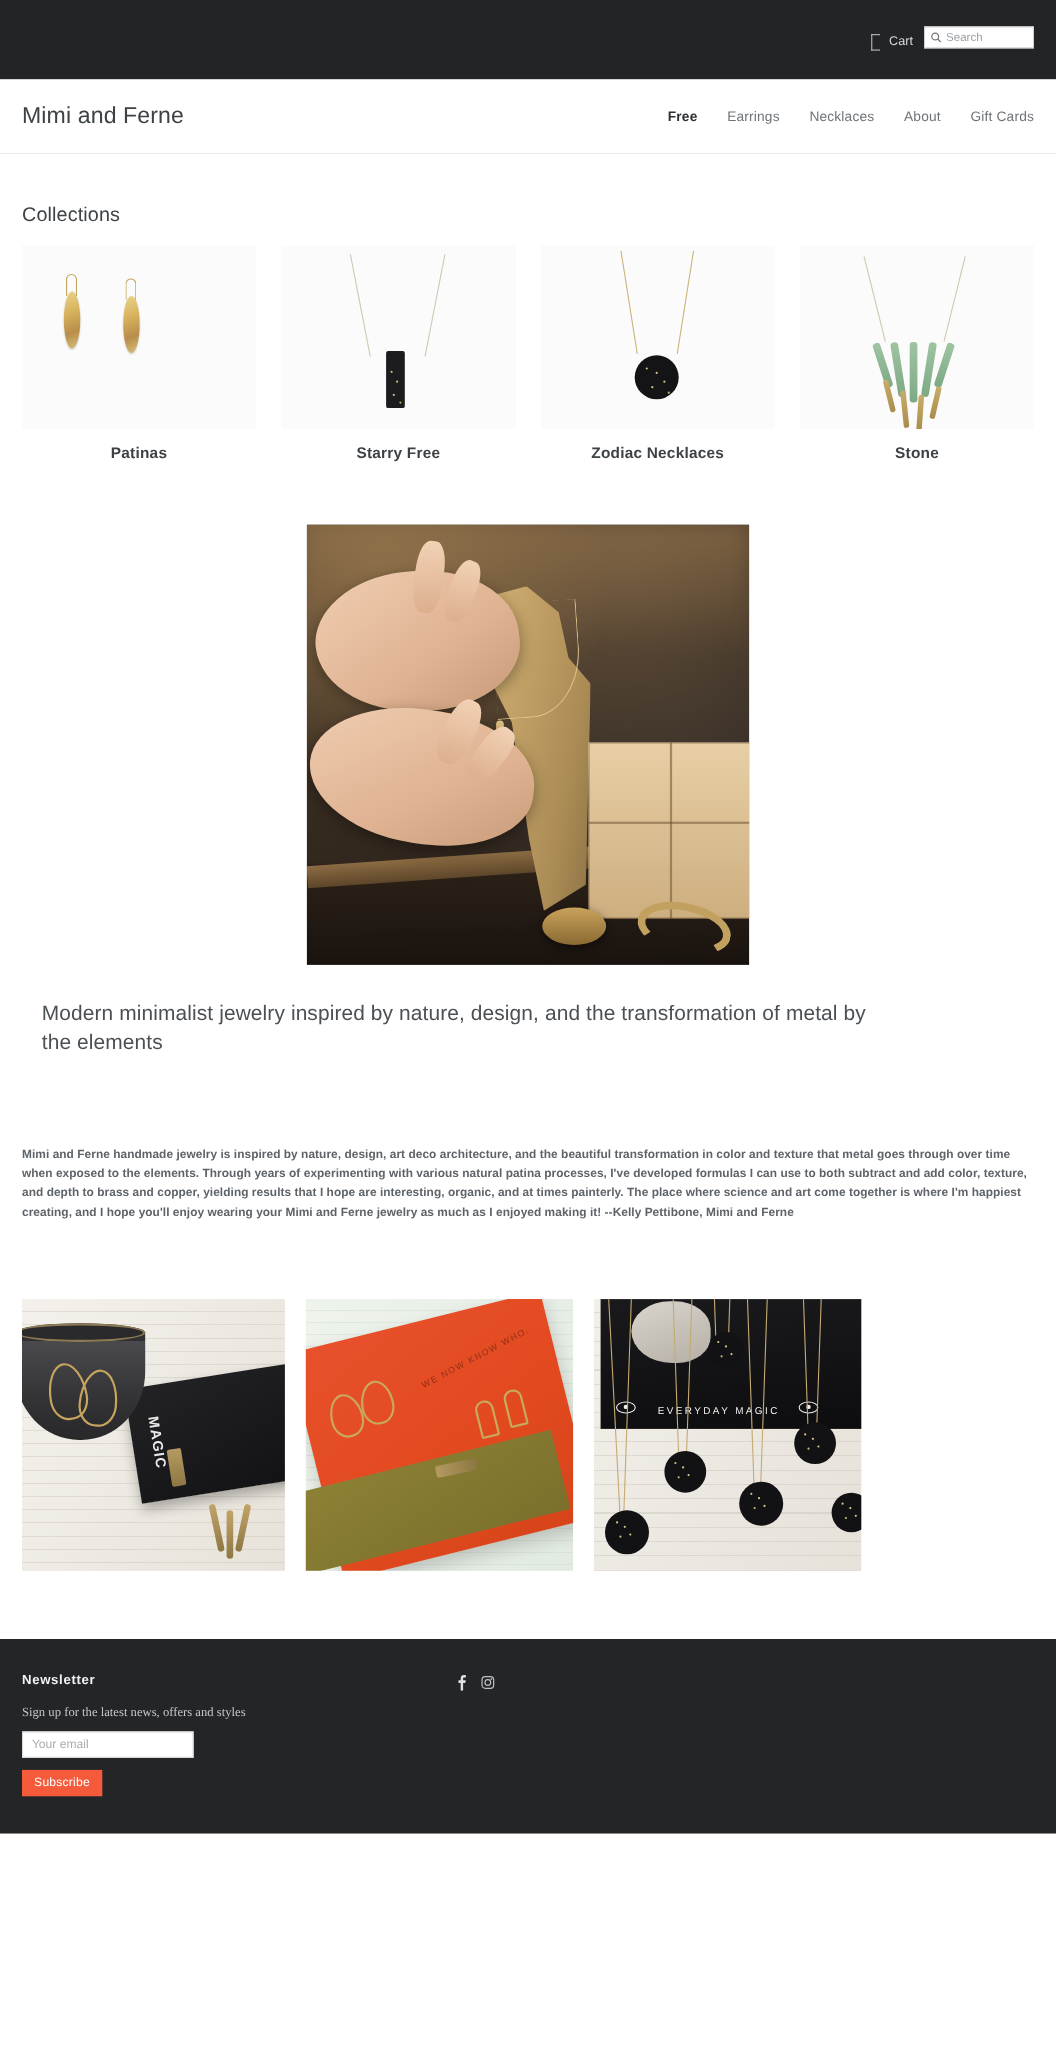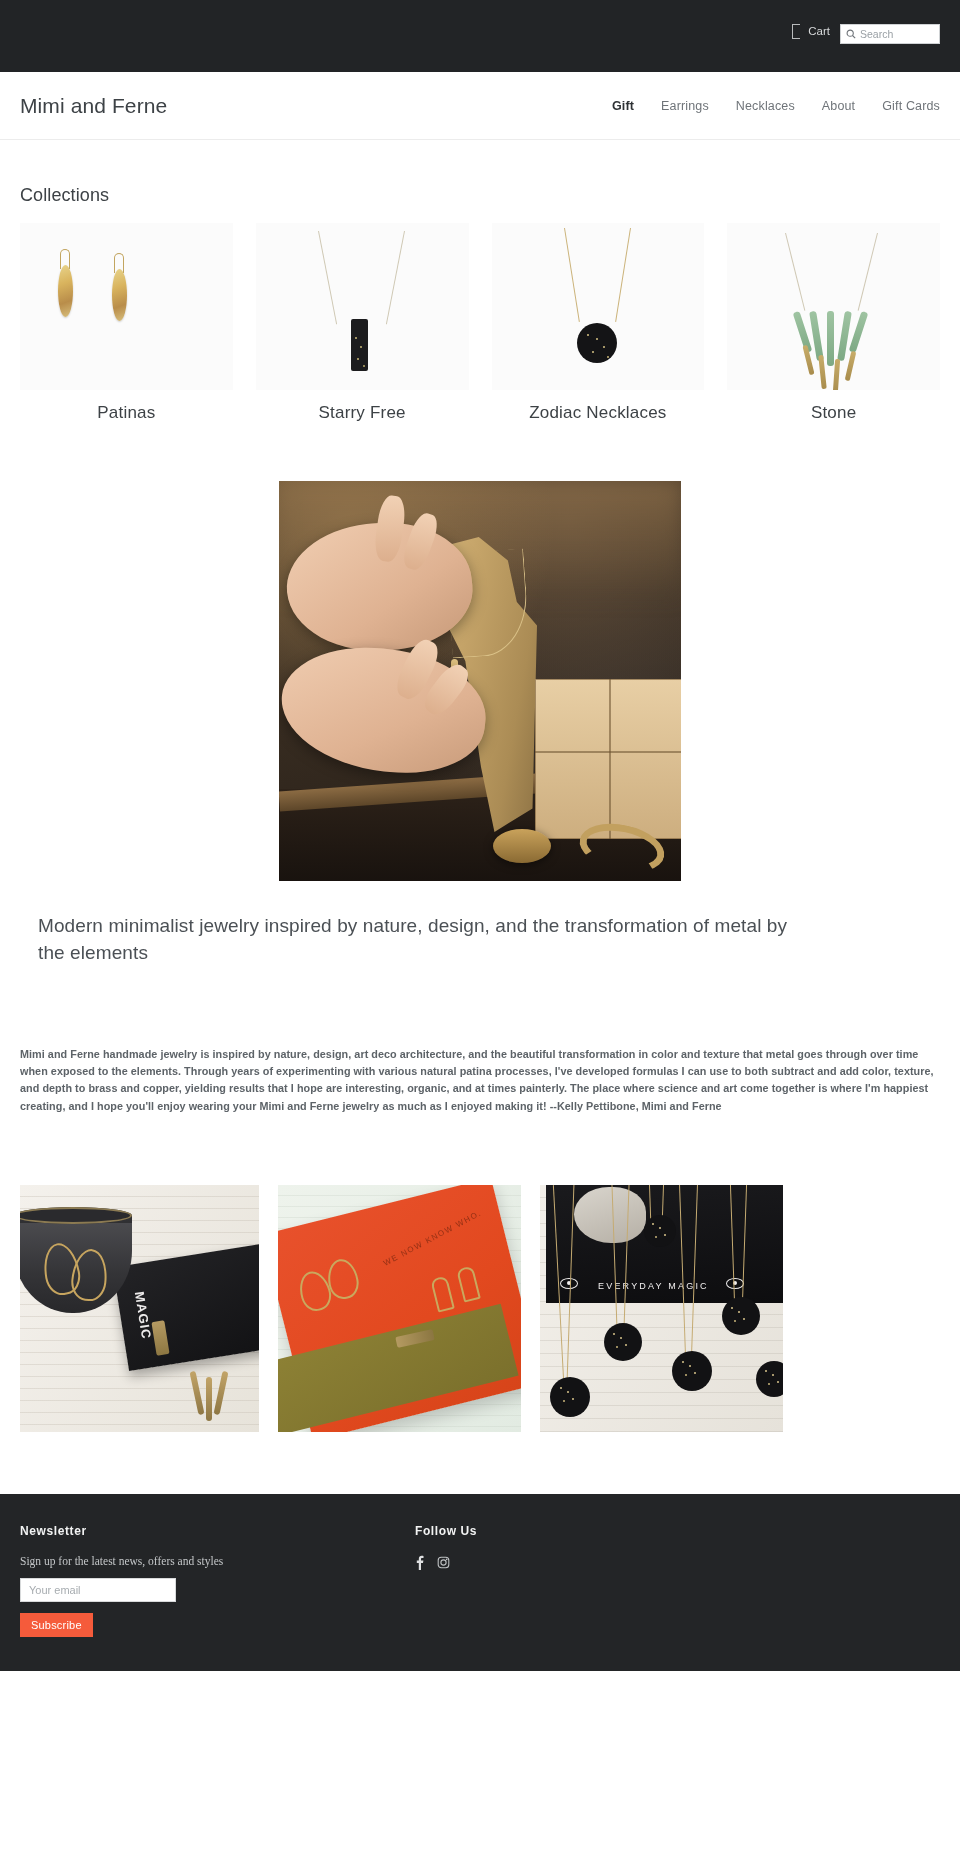--- a/index.html
+++ b/index.html
@@ -24,21 +24,21 @@
     font-size: 11.5px;
     line-height: 14.5px;
     width: 265px;
     letter-spacing: .1px;
   }
   .announce-right {
     position: absolute;
     right: 20px;
     top: 24px;
     display: flex;
-    align-items: flex-start;
+    align-items: flex-end;
     gap: 10px;
   }
   .cart-link {
     display: flex;
     align-items: center;
     gap: 7px;
     color: #d7d9da;
     font-size: 11.5px;
     text-decoration: none;
   }
@@ -133,22 +133,22 @@
   .collection-thumb {
     width: 100%;
     height: 167px;
     background: #fbfbfb;
     position: relative;
     overflow: hidden;
   }
   .collection-label {
     display: block;
     text-align: center;
-    font-size: 17px;
-    font-weight: normal;
+    font-size: 14px;
+    font-weight: bold;
     color: #3d4246;
     margin-top: 13px;
     letter-spacing: .2px;
   }
 
   
   .art-earrings { position: absolute; inset: 0; }
   .ear {
     position: absolute;
     top: 42px;
@@ -645,21 +645,21 @@
         </svg>
       </span>
       <input class="search-input" type="text" placeholder="Search" style="">
     </div>
   </div>
 </div>
 
 <header class="site-header">
   <a class="brand" href="#">Mimi and Ferne</a>
   <nav class="main-nav">
-    <a class="nav-link active" href="#">Gift</a>
+    <a class="nav-link active" href="#">Free</a>
     <a class="nav-link" href="#">Earrings</a>
     <a class="nav-link" href="#">Necklaces</a>
     <a class="nav-link" href="#">About</a>
     <a class="nav-link" href="#">Gift Cards</a>
   </nav>
 </header>
 
 <div class="page">
 
   <h2 class="section-title">Collections</h2>
@@ -809,21 +809,20 @@
 </div>
 
 <footer class="site-footer">
   <div>
     <div class="footer-heading">Newsletter</div>
     <div class="footer-text">Sign up for the latest news, offers and styles</div>
     <input class="email-input" type="email" placeholder="Your email" style="">
     <button class="subscribe-btn">Subscribe</button>
   </div>
   <div>
-    <div class="footer-heading">Follow Us</div>
     <div class="social-row">
       <a class="social-icon" href="#">
         <svg width="9" height="15" viewBox="0 0 9 15">
           <path d="M6 15V8h2l.4-2.4H6V4.2c0-.7.2-1.2 1.2-1.2H8.5V.9C8.2.85 7.5.8 6.7.8 5 .8 3.8 1.85 3.8 3.9v1.7H1.8V8h2v7z" fill="#dfe1e2"></path>
         </svg>
       </a>
       <a class="social-icon" href="#">
         <svg width="13" height="15" viewBox="0 0 13 15">
           <rect x="1.2" y="2.2" width="10.6" height="10.6" rx="3" fill="none" stroke="#bfc2c4" stroke-width="1.1"></rect>
           <circle cx="6.5" cy="7.5" r="2.6" fill="none" stroke="#bfc2c4" stroke-width="1.1"></circle>

